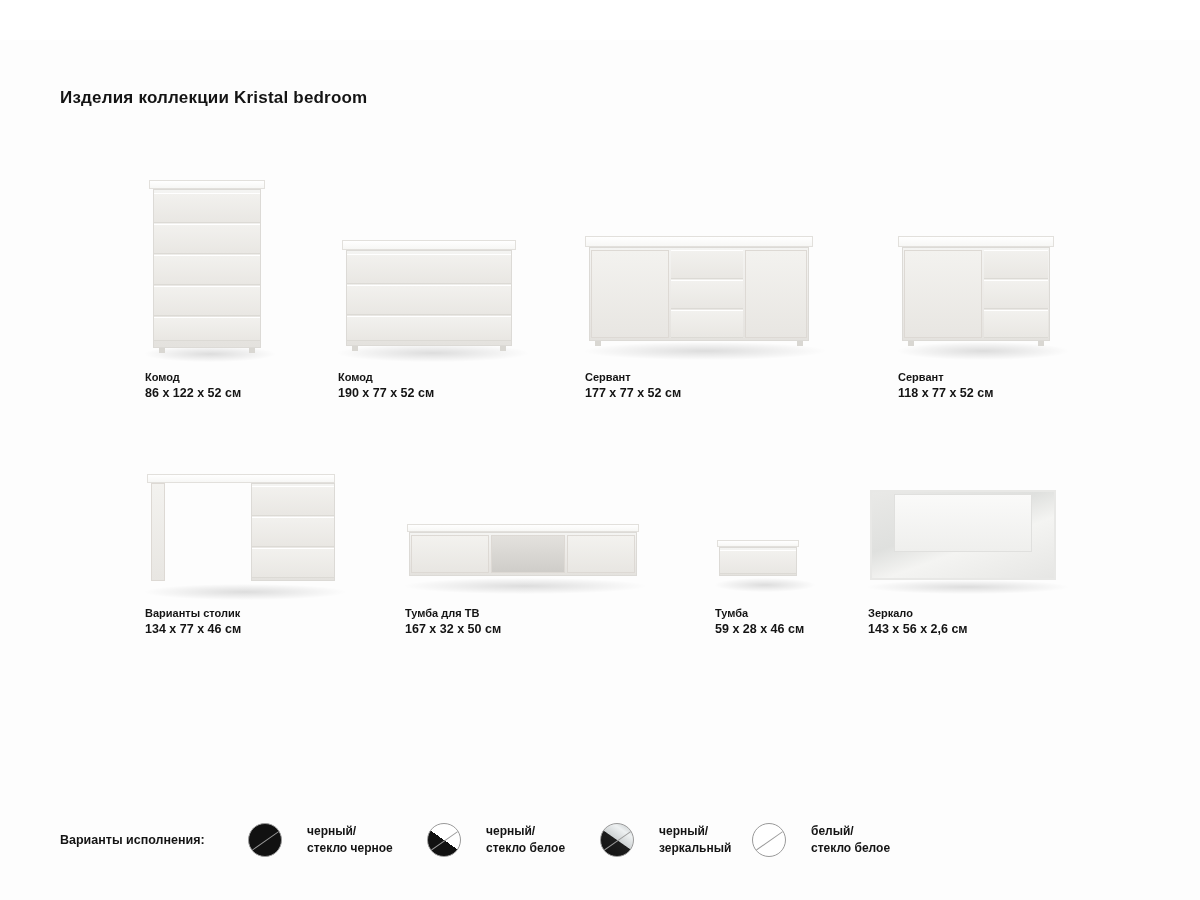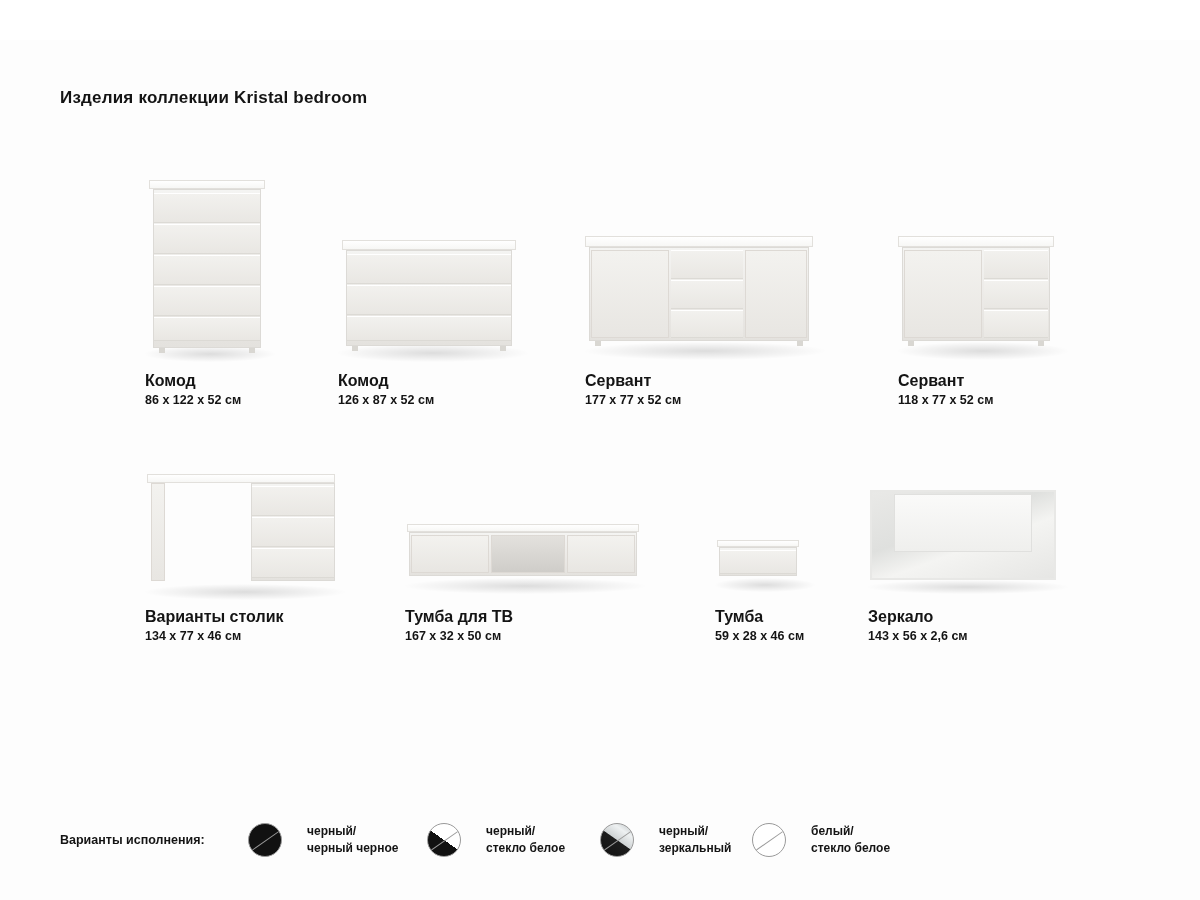--- a/index.html
+++ b/index.html
@@ -34,21 +34,21 @@
   
   .product {
     position: absolute;
   }
   .art {
     position: relative;
     width: 100%;
   }
   .caption {
     margin-top: 10px;
-    font-size: 16px;
+    font-size: 11px;
     font-weight: bold;
     line-height: 1.35;
     color: #141414;
     white-space: nowrap;
   }
   .dims {
     font-size: 12.5px;
     font-weight: bold;
     line-height: 1.35;
     color: #141414;
@@ -175,21 +175,21 @@
       <div class="shadow" style="left:0px; top:164px; width:190px; height:18px;"></div>
       <div class="top" style="left:4px; top:60px; width:174px; height:10px;"></div>
       <div class="box" style="left:8px; top:70px; width:166px; height:96px;"></div>
       <div class="drawer" style="left:9px; top:74px; width:164px; height:30px;"></div>
       <div class="drawer" style="left:9px; top:105px; width:164px; height:30px;"></div>
       <div class="drawer" style="left:9px; top:136px; width:164px; height:25px;"></div>
       <div class="leg" style="left:14px; top:166px; width:6px; height:5px;"></div>
       <div class="leg" style="left:162px; top:166px; width:6px; height:5px;"></div>
     </div>
     <div class="caption">Комод</div>
-    <div class="dims">126 x 87 x 52 см</div>
+    <div class="dims">190 x 77 x 52 см</div>
   </div>
 
   <div class="product" style="left:585px; top:140px; width:260px;">
     <div class="art" style="height:180px;">
       <div class="shadow" style="left:0px; top:162px; width:240px; height:18px;"></div>
       <div class="top" style="left:0px; top:56px; width:228px; height:11px;"></div>
       <div class="box" style="left:4px; top:67px; width:220px; height:94px;"></div>
       <div class="panel" style="left:6px; top:70px; width:78px; height:88px;"></div>
       <div class="drawer" style="left:86px; top:70px; width:72px; height:29px;"></div>
       <div class="drawer" style="left:86px; top:100px; width:72px; height:29px;"></div>
@@ -268,21 +268,21 @@
 
   <div class="finishes">
     <div class="finishes-label">Варианты исполнения:</div>
 
     <div class="finish-item" style="left:188px;">
       <div class="swatch sw-black">
           <div class="half-line"></div>
         </div>
       <div class="finish-text">
         <div>черный/</div>
-        <div>черный черное</div>
+        <div>стекло черное</div>
       </div>
     </div>
 
     <div class="finish-item" style="left:367px;">
       <div class="swatch sw-black-white">
           <div class="half-line"></div>
         </div>
       <div class="finish-text">
         <div>черный/</div>
         <div>стекло белое</div>

